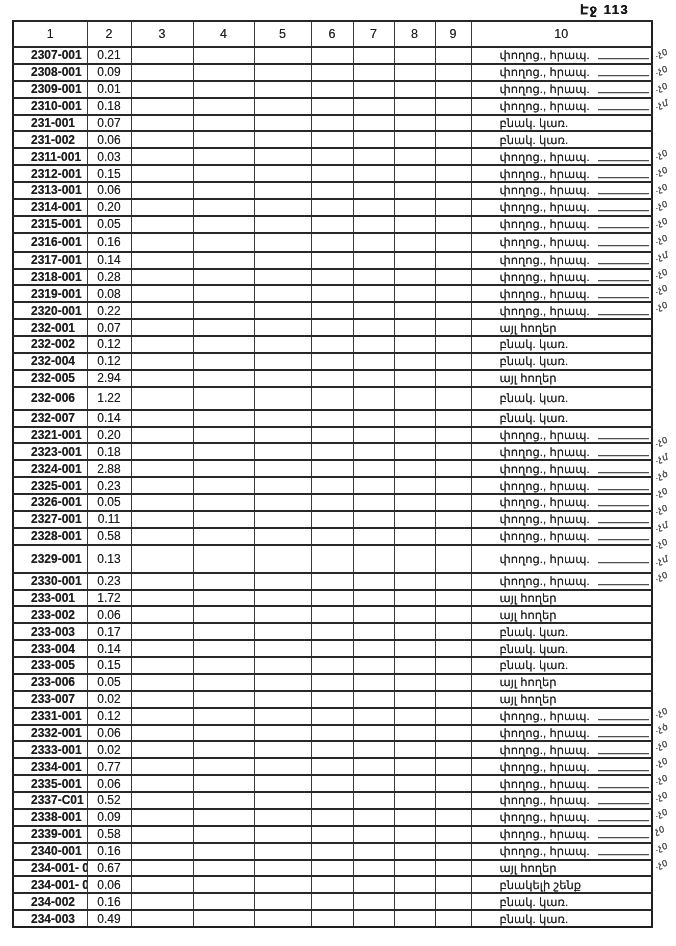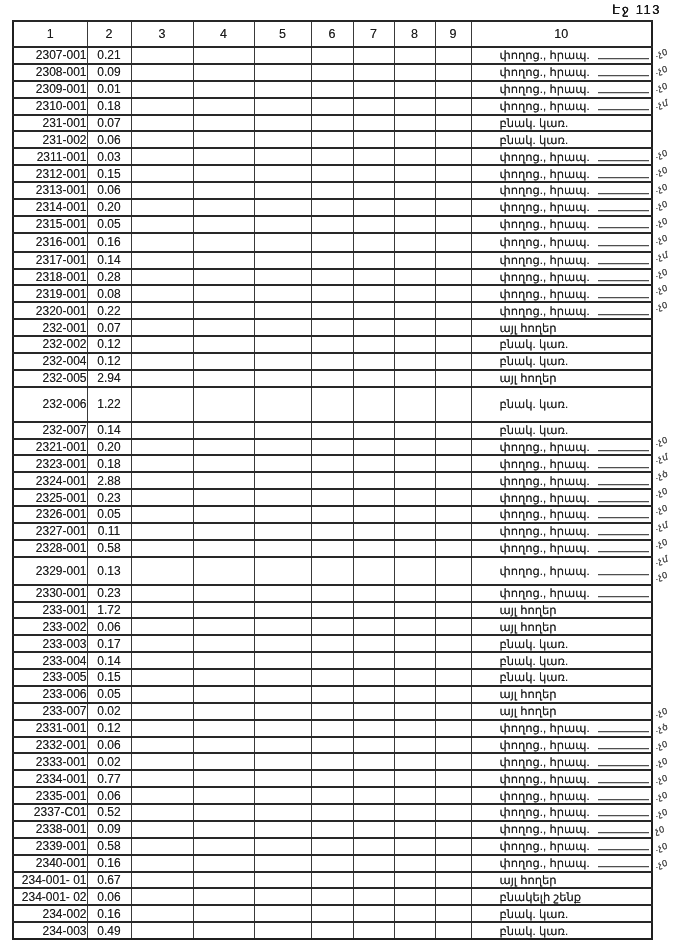--- a/index.html
+++ b/index.html
@@ -7,24 +7,23 @@
     width:676px;height:946px;
     background:#ffffff;
     font-family:"Liberation Sans",sans-serif;
     color:#1b1b1b;
     position:relative;
     overflow:hidden;
   }
   .sheet{position:absolute;inset:0;background:#fff;}
   .page-label{
     position:absolute;top:2px;left:580px;
-    font-size:13px;font-weight:400;letter-spacing:1.5px;
+    font-size:13px;font-weight:700;letter-spacing:1.5px;
     color:#161616;
     text-shadow:0 0 .4px #000;
-    margin-left:32px;
   }
   table.grid{
     position:absolute;left:12px;top:20px;
     width:639px;
     border-collapse:collapse;table-layout:fixed;
     border:2px solid #1f1f1f;
   }
   .grid th,.grid td{
     border-left:1px solid #3a3a3a;
     border-right:1px solid #3a3a3a;
@@ -33,21 +32,21 @@
     overflow:hidden;white-space:nowrap;
     font-size:12px;
     color:#1c1c1c;
     text-shadow:0 0 .35px rgba(0,0,0,.55);
   }
   .grid thead th{
     height:24px;font-weight:400;text-align:center;
     font-size:12.5px;vertical-align:middle;
   }
   .grid td{vertical-align:middle;}
-  td.col1{text-align:right;padding-left:5px;}
+  td.col1{text-align:left;padding-left:17px;font-weight:bold;}
   td.col2,td.col8{text-align:center;}
   td.col10{text-align:left;font-size:11.5px;}
   .c10wrap{display:flex;align-items:center;height:100%;padding-left:4px;}
   .c10wrap .uselabel{flex:0 0 auto;padding-left:24px;}
   .trail{
     flex:1 1 auto;height:1px;background:#4f4f4f;
     margin:7px 2px 0 8px;align-self:center;
     box-shadow:0 1px 0 rgba(0,0,0,.18);
   }
   .margin-mark{
@@ -420,21 +419,21 @@
           <td class="col6"></td>
           <td class="col7"></td>
           <td class="col8"></td>
           <td class="col9"></td>
           <td class="col10">
             <div class="c10wrap">
               <span class="uselabel">այլ հողեր</span>
             </div>
           </td>
         </tr>
-        <tr style="height: 35px;">
+        <tr style="height: 23px;">
           <td class="col1">232-006</td>
           <td class="col2">1.22</td>
           <td class="col3"></td>
           <td class="col4"></td>
           <td class="col5"></td>
           <td class="col6"></td>
           <td class="col7"></td>
           <td class="col8"></td>
           <td class="col9"></td>
           <td class="col10">

